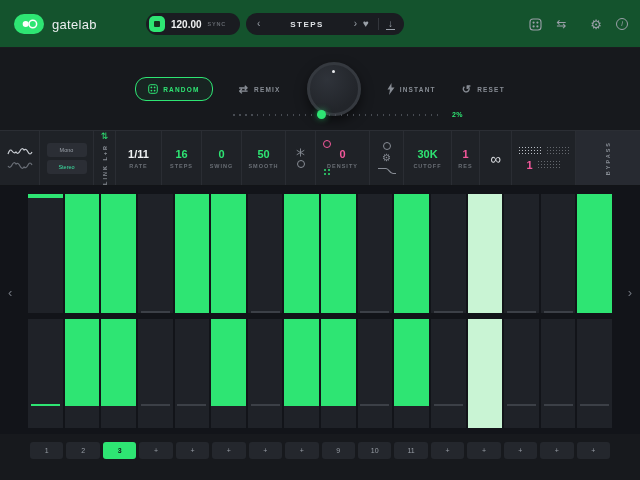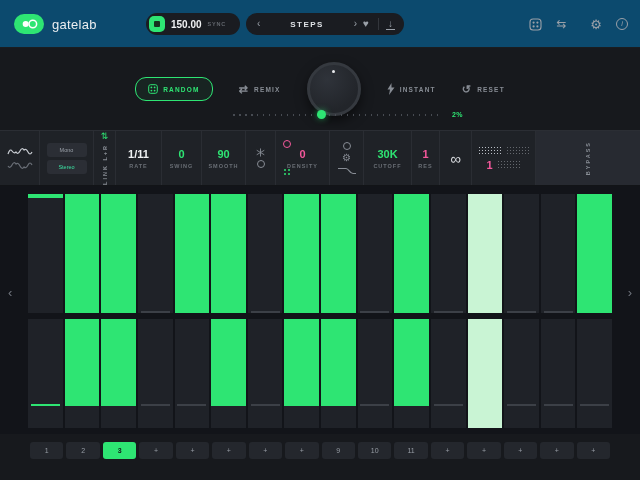--- a/index.html
+++ b/index.html
@@ -1,21 +1,21 @@
 <!DOCTYPE html>
 <html><head>
 <meta charset="utf-8">
 <style>
   * { margin:0; padding:0; box-sizing:border-box; }
   html,body { background:#0e1013; }
   body { font-family:"Liberation Sans", sans-serif; }
   .app { position:relative; width:640px; height:480px; background:#17191d; overflow:hidden; margin:0 auto; }
 
   
-  .topbar { position:absolute; top:0; left:0; width:640px; height:48px; background:#0c4a6e; border-bottom:1px solid #1a1c1f; }
+  .topbar { position:absolute; top:0; left:0; width:640px; height:48px; background:#14532d; border-bottom:1px solid #1a1c1f; }
   .brand { position:absolute; left:14px; top:14px; display:flex; align-items:center; gap:8px; }
   .logo { width:30px; height:20px; border-radius:10px; background:#2ee573; display:flex; align-items:center; justify-content:center; }
   .brand-name { color:#eceef0; font-size:13px; letter-spacing:.3px; }
 
   .transport { position:absolute; left:146px; top:13px; width:94px; height:22px; background:#1a1c21; border-radius:11px; display:flex; align-items:center; padding:0 6px 0 3px; gap:6px; }
   .stop-btn { width:16px; height:16px; border:none; border-radius:5px; background:#2ee573; display:flex; align-items:center; justify-content:center; cursor:pointer; }
   .stop-sq { width:6px; height:6px; background:#17311f; border-radius:1px; }
   .bpm { color:#f0f1f3; font-size:10px; font-weight:bold; }
   .sync { color:#62666d; font-size:5.5px; font-weight:bold; letter-spacing:.8px; }
 
@@ -104,21 +104,21 @@
           <circle cx="13.5" cy="6" r="4" fill="none" stroke="#ffffff" stroke-width="1.6"></circle>
         </svg>
       </span>
       <span class="brand-name">gatelab</span>
     </div>
 
     <div class="transport">
       <button class="stop-btn">
           <span class="stop-sq"></span>
         </button>
-      <span class="bpm">150.00</span>
+      <span class="bpm">120.00</span>
       <span class="sync">SYNC</span>
     </div>
 
     <div class="preset">
       <button>‹</button>
       <span class="preset-name">STEPS</span>
       <button>›</button>
       <button>♥</button>
       <span class="vdiv"></span>
       <button class="dl">↓</button>
@@ -209,28 +209,32 @@
     <div class="tsec" style="flex-basis:22px">
       <span class="link-ic">⇅</span>
       <span class="vtext">LINK L+R</span>
     </div>
 
     <div class="tsec" style="flex-basis:46px">
       <span class="val white">1/11</span>
       <span class="lbl">RATE</span>
     </div>
 
+    <div class="tsec" style="flex-basis:40px">
+      <span class="val">16</span>
+      <span class="lbl">STEPS</span>
+    </div>
 
     <div class="tsec" style="flex-basis:40px">
       <span class="val">0</span>
       <span class="lbl">SWING</span>
     </div>
 
     <div class="tsec" style="flex-basis:44px">
-      <span class="val">90</span>
+      <span class="val">50</span>
       <span class="lbl">SMOOTH</span>
     </div>
 
 
     <div class="tsec" style="flex-basis:30px">
       <span>
         <svg width="9" height="9" viewBox="0 0 10 10">
             <g stroke="#878c94" stroke-width="1">
               <line x1="5" y1="0.5" x2="5" y2="9.5"></line>
               <line x1="0.8" y1="2.5" x2="9.2" y2="7.5"></line>

